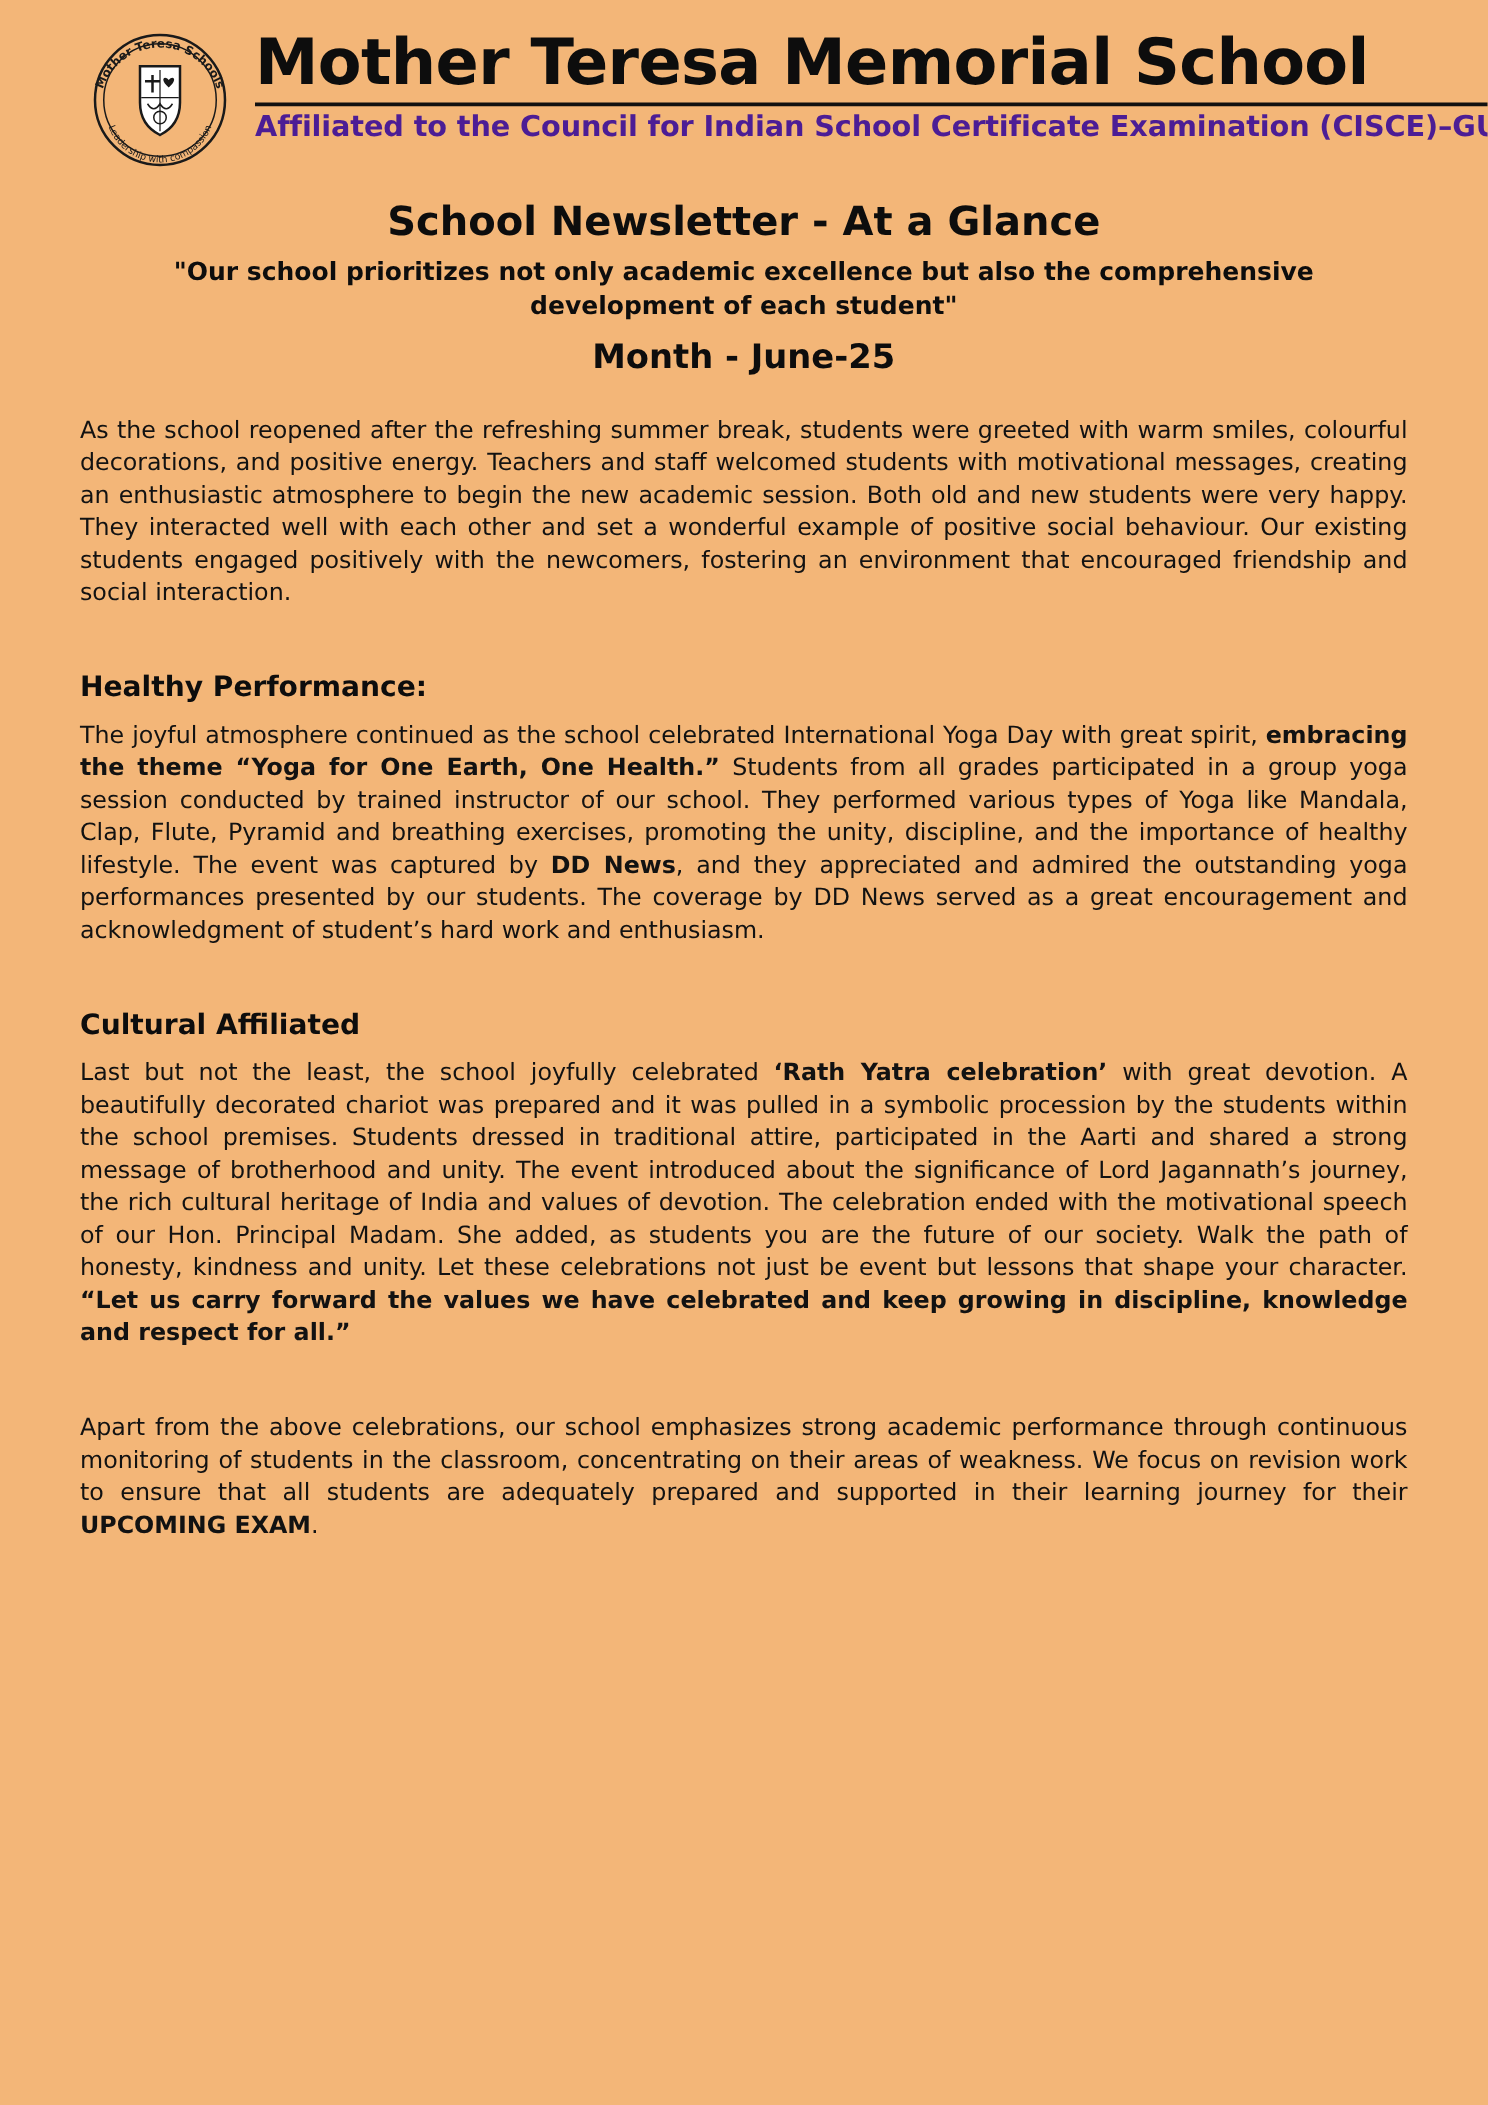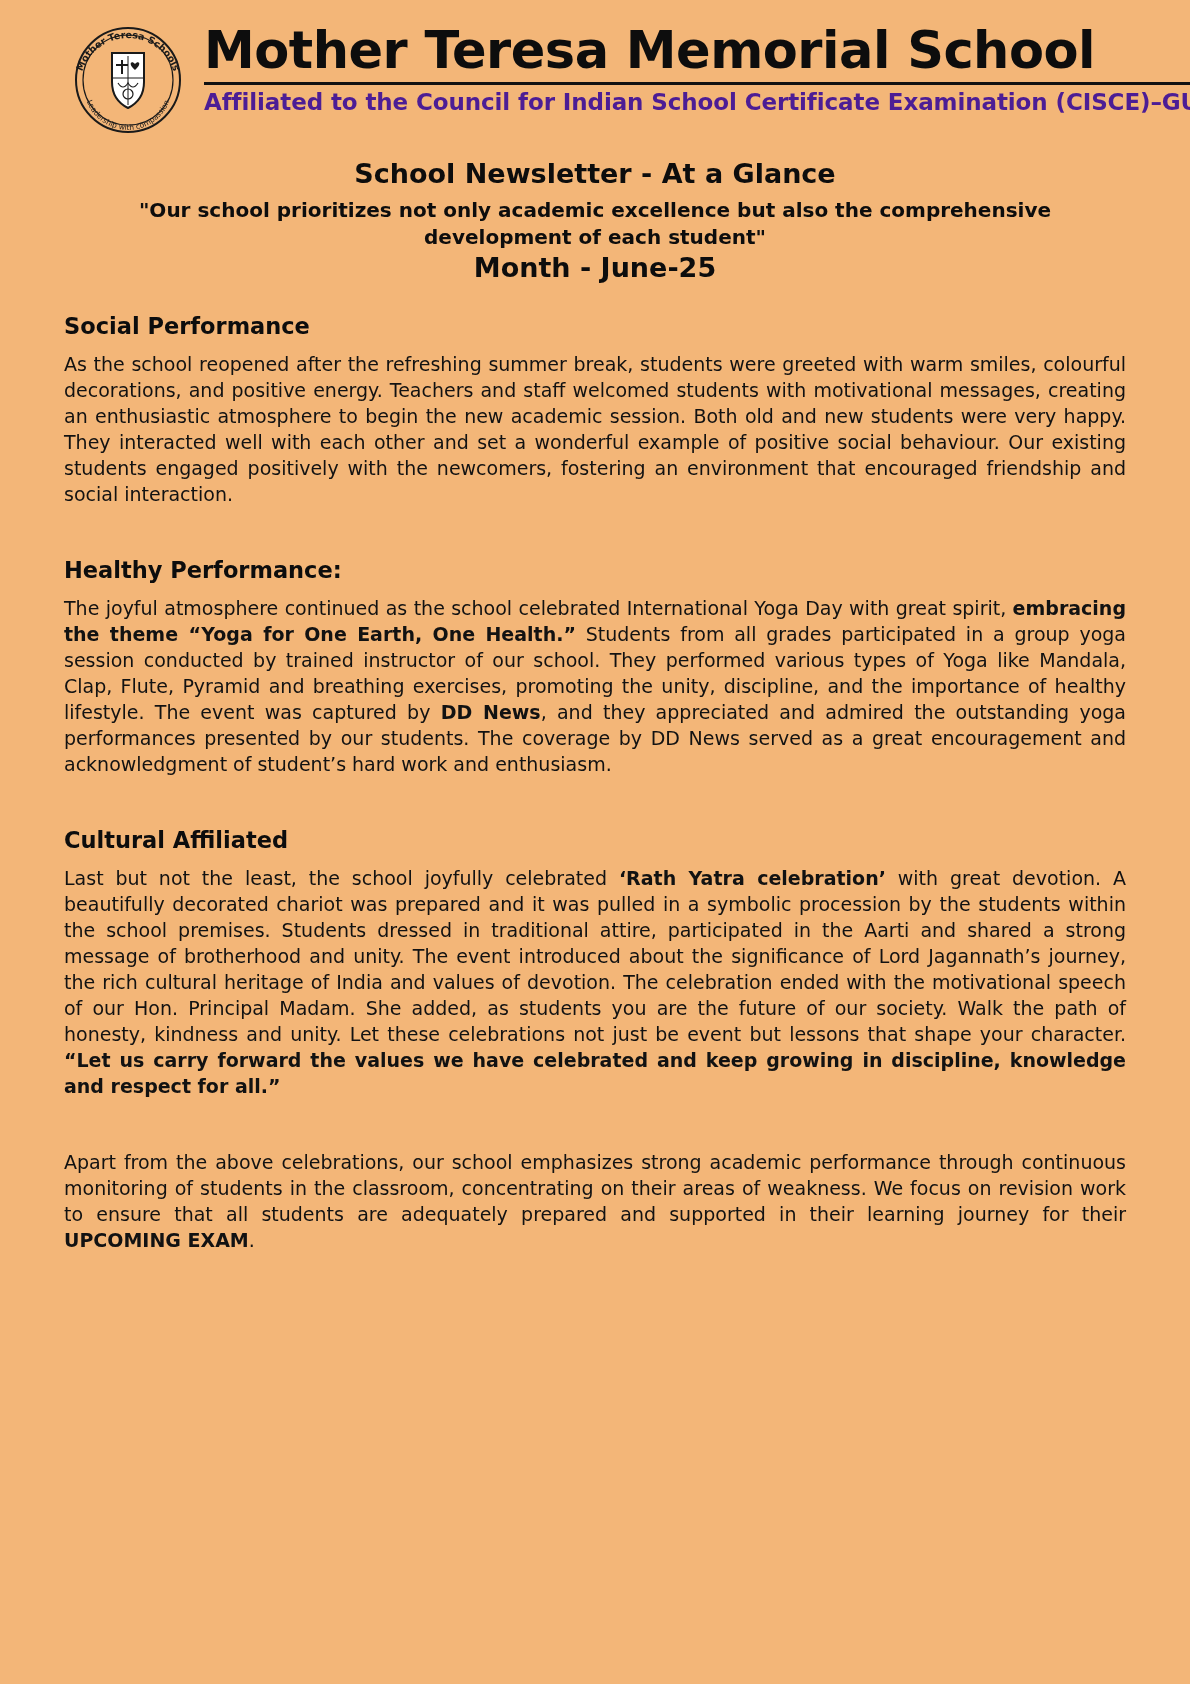--- a/index.html
+++ b/index.html
@@ -59,39 +59,39 @@
     font-size: 23px;
     font-weight: 700;
     letter-spacing: -0.1px;
     text-align: center;
     color: #4c1d95;
     white-space: nowrap;
   }
 
   .newsletter-title {
     text-align: center;
-    font-size: 27px;
+    font-size: 32px;
     font-weight: 700;
     margin-top: 20px;
     color: #0d0d0d;
   }
   .tagline {
     text-align: center;
     font-size: 20px;
     font-weight: 700;
     line-height: 1.35;
     margin-top: 8px;
     padding: 0 60px;
     color: #0d0d0d;
   }
   .month {
     text-align: center;
     font-size: 27px;
     font-weight: 700;
-    margin-top: 1px;
+    margin-top: 12px;
     color: #0d0d0d;
   }
 
   
   .content {
     margin-top: 30px;
     padding: 0 4px 0 4px;
   }
   .section { margin-bottom: 34px; }
   .section.gap-lg { margin-bottom: 50px; }
@@ -147,21 +147,20 @@
     </div>
   </div>
 
   <div class="newsletter-title">School Newsletter - At a Glance</div>
   <div class="tagline">"Our school prioritizes not only academic excellence but also the comprehensive development of each student"</div>
   <div class="month">Month - June-25</div>
 
   <div class="content">
 
     <div class="section gap-lg">
-      <h2 class="section-heading">Social Performance</h2>
       <p class="para">As the school reopened after the refreshing summer break, students were greeted with warm smiles, colourful decorations, and positive energy. Teachers and staff welcomed students with motivational messages, creating an enthusiastic atmosphere to begin the new academic session. Both old and new students were very happy. They interacted well with each other and set a wonderful example of positive social behaviour. Our existing students engaged positively with the newcomers, fostering an environment that encouraged friendship and social interaction.</p>
     </div>
 
     <div class="section gap-lg">
       <h2 class="section-heading">Healthy Performance:</h2>
       <p class="para"><span>The joyful atmosphere continued as the school celebrated International Yoga Day with great spirit, </span><b>embracing the theme “Yoga for One Earth, One Health.”</b><span> Students from all grades participated in a group yoga session conducted by trained instructor of our school. They performed various types of Yoga like Mandala, Clap, Flute, Pyramid and breathing exercises, promoting the unity, discipline, and the importance of healthy lifestyle. The event was captured by </span><b>DD News</b><span>, and they appreciated and admired the outstanding yoga performances presented by our students. The coverage by DD News served as a great encouragement and acknowledgment of student’s hard work and enthusiasm.</span></p>
     </div>
 
     <div class="section gap-lg">
       <h2 class="section-heading">Cultural Affiliated</h2>

